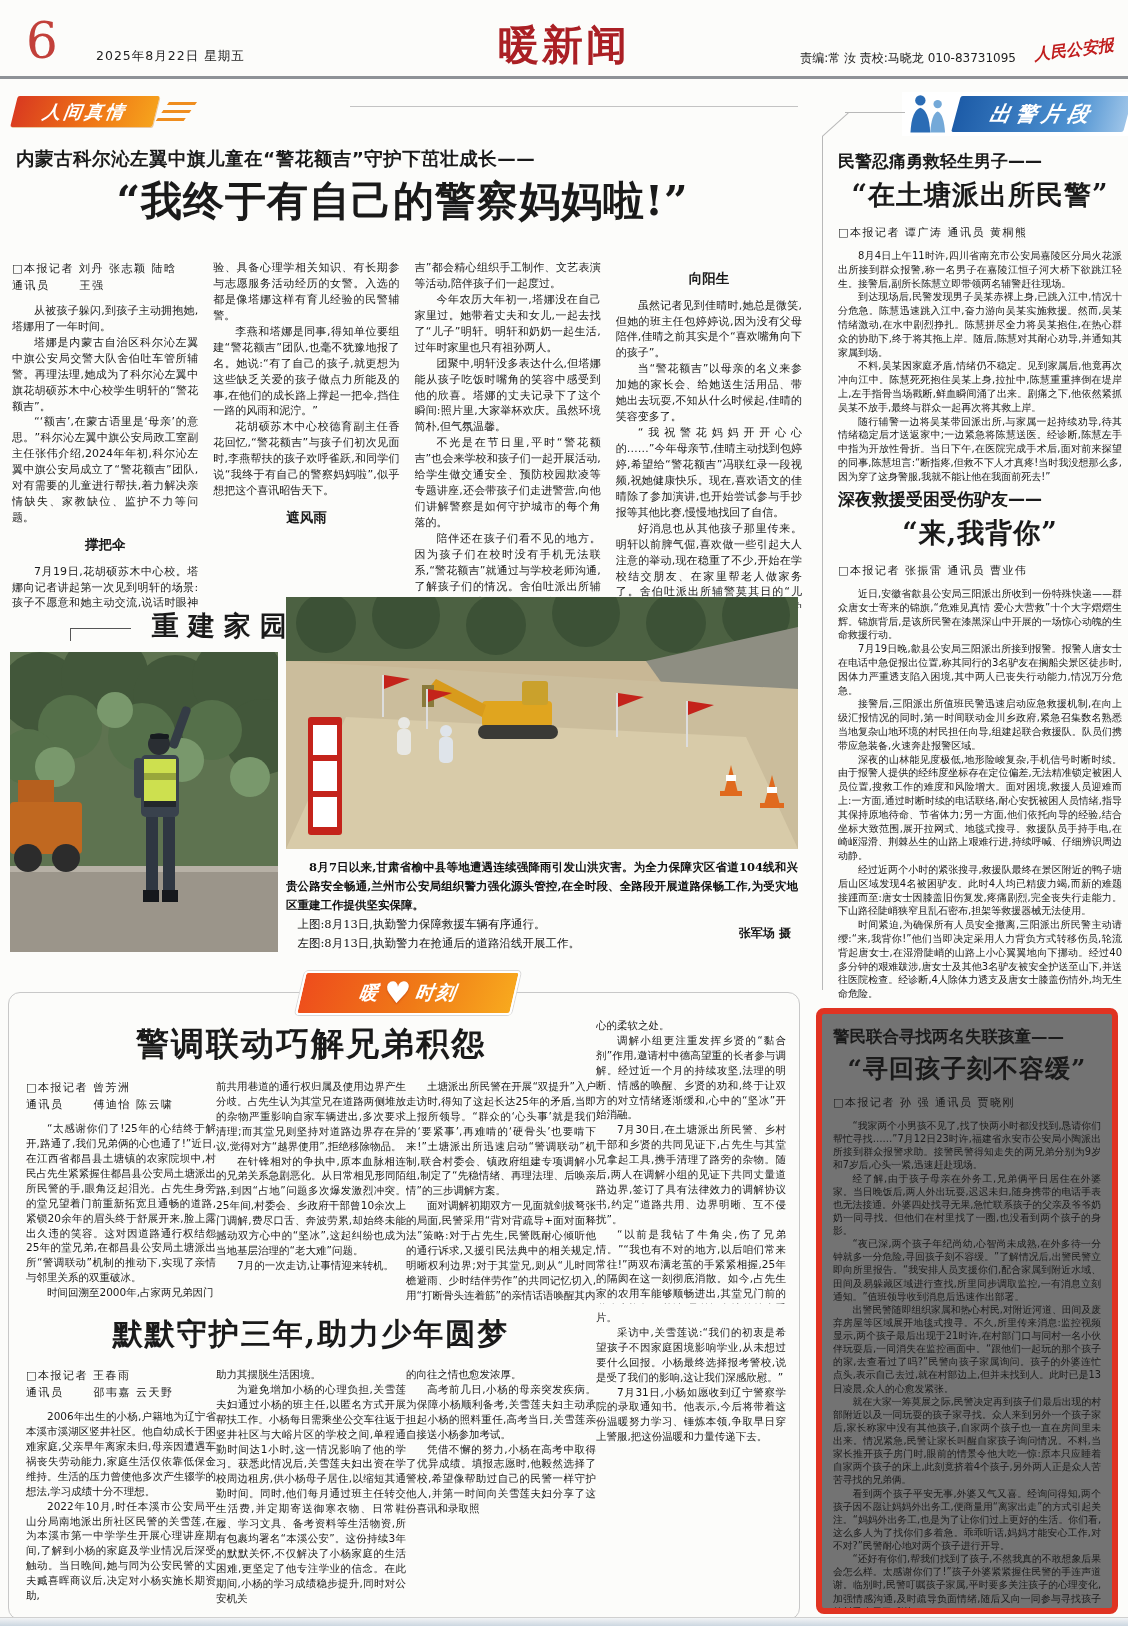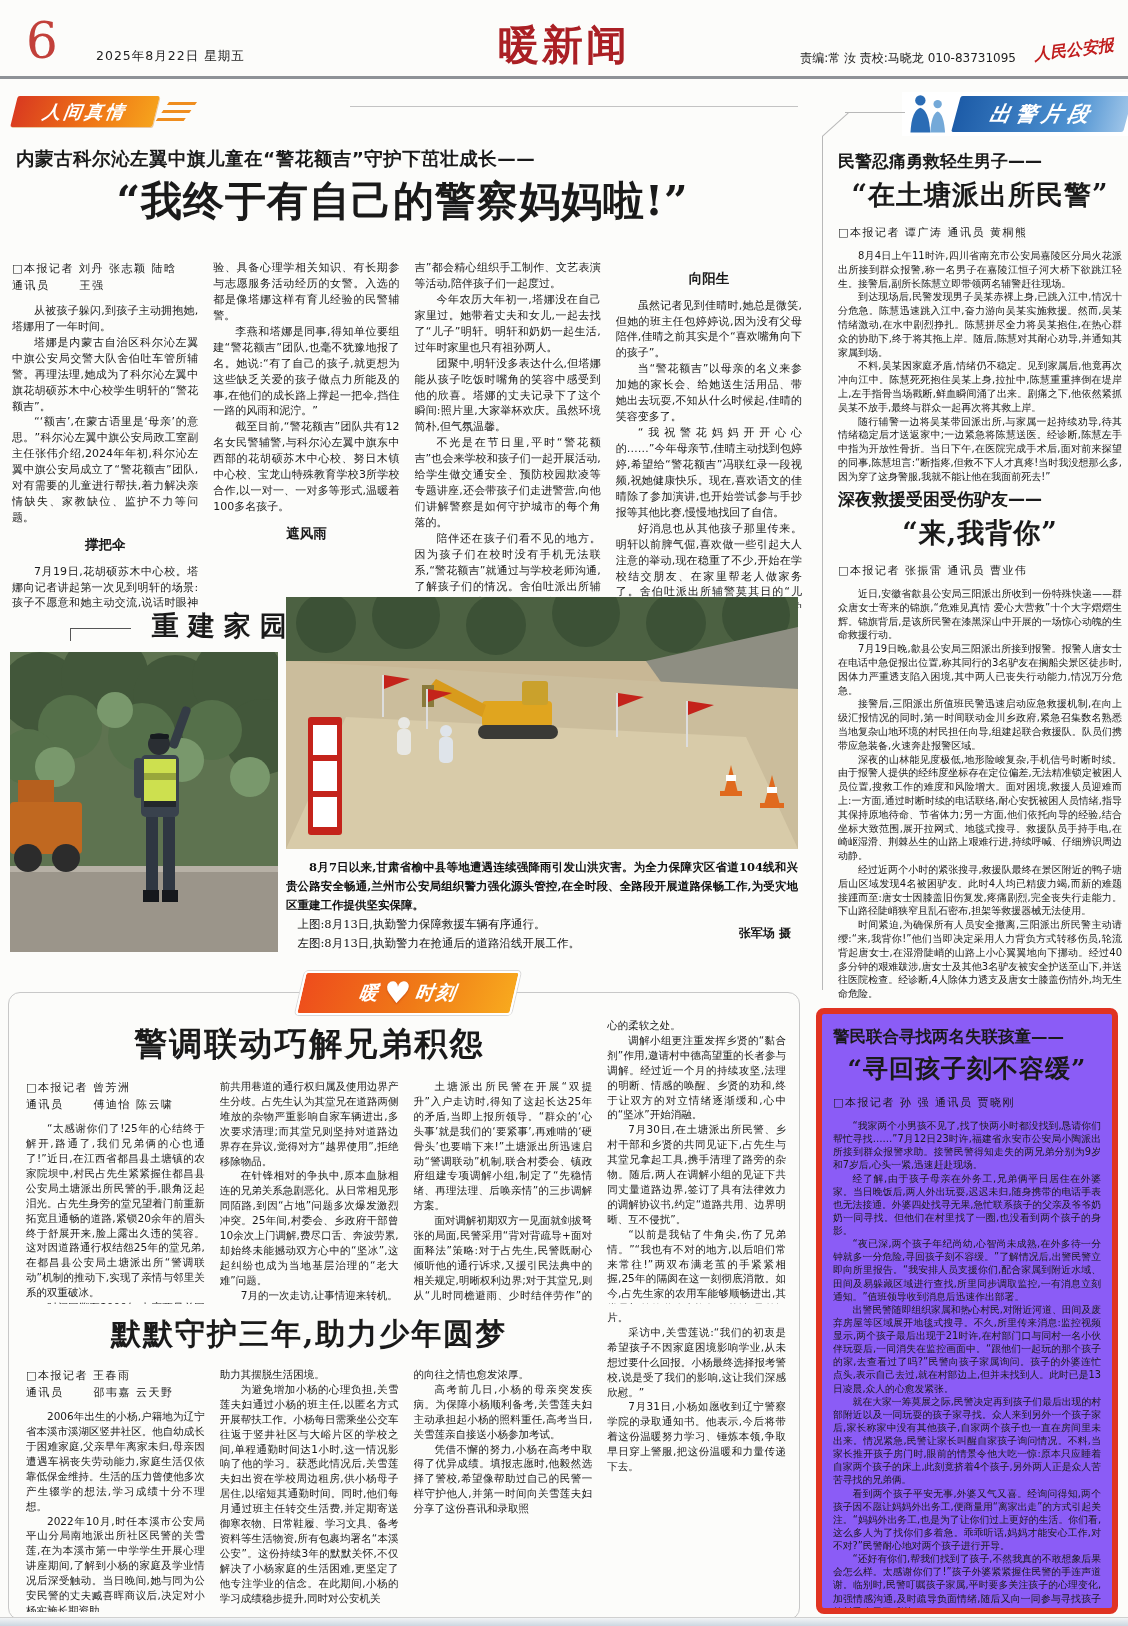--- a/index.html
+++ b/index.html
@@ -47,21 +47,21 @@
   .photo-caption .cap-line{margin:0;text-indent:1em;}
   .caption-credit{position:absolute;left:286px;top:925px;width:505px;text-align:right;font-size:12px;font-weight:700;
                   font-family:"DejaVu Serif",serif;}
   
   .warm-box{position:absolute;left:8px;top:992px;width:790px;height:626px;border:1px solid #c8c8c8;border-radius:12px;}
   .warm-badge{position:absolute;left:300px;top:971px;width:212px;height:40px;transform:skewX(-13deg);
      background:linear-gradient(100deg,#ee4d1c,#f07b17 55%,#f8a91e);border:2.5px solid #fff;border-radius:4px;
      box-shadow:0 0 0 1px #d8d8d8;display:flex;align-items:center;justify-content:center;gap:4px;}
   .warm-badge .btxt{transform:skewX(5deg);font-size:19px;font-weight:900;font-style:italic;color:#fff;letter-spacing:2px;}
   .warm-badge .heart{transform:skewX(8deg);font-size:30px;color:#fff;line-height:0;text-shadow:0 1px 2px #c64a12;}
-  .warm-grid{position:absolute;display:grid;grid-template-columns:repeat(4,1fr);column-gap:15px;
+  .warm-grid{position:absolute;display:grid;grid-template-columns:repeat(4,1fr);column-gap:0;
              grid-template-rows:auto 1fr;overflow:hidden;}
   #warm-a1{left:26px;top:1018px;width:760px;height:286px;}
   #warm-a2{left:26px;top:1310px;width:760px;height:302px;}
   .warm-headline{grid-column:1/4;grid-row:1;text-align:center;font-size:33px;font-weight:900;
                  font-family:"DejaVu Serif",serif;letter-spacing:2px;padding:4px 0 12px;}
   #warm-a2 .warm-headline{font-size:30px;}
   .warm-col{overflow:hidden;font-size:10.5px;line-height:1.42;grid-row:2;}
   .warm-col.tall{grid-column:4;grid-row:1/3;}
   
   .clips-badge{position:absolute;left:902px;top:92px;width:226px;height:44px;display:flex;align-items:center;background:#fff;}
@@ -75,21 +75,21 @@
   .clips-hseg{position:absolute;left:845px;top:112px;width:60px;height:1px;background:#b8b8b8;}
   .clip-article{position:absolute;left:838px;width:284px;overflow:hidden;}
   #clip-a1{top:150px;height:332px;}
   #clip-a2{top:488px;height:514px;}
   .clip-kicker{font-size:17px;font-weight:700;margin:0 0 4px;}
   .clip-headline{text-align:center;font-size:27px;font-weight:900;font-family:"DejaVu Serif",serif;margin:4px 0 12px;letter-spacing:1px;}
   .clip-byline{font-size:11px;letter-spacing:1.5px;margin:0 0 9px;}
   .clip-body{font-size:10px;line-height:1.38;}
   
   .red-box{position:absolute;left:816px;top:1008px;width:302px;height:606px;border:6px solid #e03322;border-radius:8px;
-           box-sizing:border-box;padding:12px 11px;overflow:hidden;background:#8b5cf6;}
+           box-sizing:border-box;padding:12px 11px;overflow:hidden;background:#737373;}
   .red-box .clip-kicker{font-size:16.5px;}
   .red-box .clip-headline{font-size:25px;margin:4px 0 10px;}
   .red-box .clip-body{font-size:9.8px;line-height:1.34;}
   
   .page-bottom{position:absolute;left:0;top:1617px;width:1128px;height:9px;border-top:1px solid #d0d0d0;
                background:linear-gradient(#f2f4f6,#c7d3de);}
 </style>
 </head>
 <body>
 
@@ -116,21 +116,21 @@
         <p class="byline-line">通讯员　　 王强</p>
         <p class="para">从被孩子躲闪,到孩子主动拥抱她,塔娜用了一年时间。</p>
         <p class="para">塔娜是内蒙古自治区科尔沁左翼中旗公安局交警大队舍伯吐车管所辅警。再理法理,她成为了科尔沁左翼中旗花胡硕苏木中心校学生明轩的“警花额吉”。</p>
         <p class="para">“‘额吉’,在蒙古语里是‘母亲’的意思。”科尔沁左翼中旗公安局政工室副主任张伟介绍,2024年年初,科尔沁左翼中旗公安局成立了“警花额吉”团队,对有需要的儿童进行帮扶,着力解决亲情缺失、家教缺位、监护不力等问题。</p>
         <div class="subhead">撑把伞</div>
         <p class="para">7月19日,花胡硕苏木中心校。塔娜向记者讲起第一次见到明轩的场景:孩子不愿意和她主动交流,说话时眼神也会躲闪。</p>
       </div>
     <div class="ncol">
         <p class="para cont">验、具备心理学相关知识、有长期参与志愿服务活动经历的女警。入选的都是像塔娜这样有育儿经验的民警辅警。</p>
         <p class="para">李燕和塔娜是同事,得知单位要组建“警花额吉”团队,也毫不犹豫地报了名。她说:“有了自己的孩子,就更想为这些缺乏关爱的孩子做点力所能及的事,在他们的成长路上撑起一把伞,挡住一路的风雨和泥泞。”</p>
-        <p class="para">截至目前,“警花额吉”团队共有12名女民警辅警,与科尔沁左翼中旗东中西部的花胡硕苏木中心校、努日木镇中心校、宝龙山特殊教育学校3所学校合作,以一对一、一对多等形式,温暖着100多名孩子。</p>
+        <p class="para">花胡硕苏木中心校德育副主任香花回忆,“警花额吉”与孩子们初次见面时,李燕帮扶的孩子欢呼雀跃,和同学们说“我终于有自己的警察妈妈啦”,似乎想把这个喜讯昭告天下。</p>
         <div class="subhead">遮风雨</div>
       </div>
     <div class="ncol">
         <p class="para cont">吉”都会精心组织手工制作、文艺表演等活动,陪伴孩子们一起度过。</p>
         <p class="para">今年农历大年初一,塔娜没在自己家里过。她带着丈夫和女儿,一起去找了“儿子”明轩。明轩和奶奶一起生活,过年时家里也只有祖孙两人。</p>
         <p class="para">团聚中,明轩没多表达什么,但塔娜能从孩子吃饭时嘴角的笑容中感受到他的欣喜。塔娜的丈夫记录下了这个瞬间:照片里,大家举杯欢庆。虽然环境简朴,但气氛温馨。</p>
         <p class="para">不光是在节日里,平时“警花额吉”也会来学校和孩子们一起开展活动,给学生做交通安全、预防校园欺凌等专题讲座,还会带孩子们走进警营,向他们讲解警察是如何守护城市的每个角落的。</p>
         <p class="para">陪伴还在孩子们看不见的地方。因为孩子们在校时没有手机无法联系,“警花额吉”就通过与学校老师沟通,了解孩子们的情况。舍伯吐派出所辅警冯联红的手机里,满是和孩子老师的聊天记录。这段时间孩子表现得怎么样、吃得好不好、有没有交到朋友,都是她关心的事情。</p>
       </div>
     <div class="ncol">

